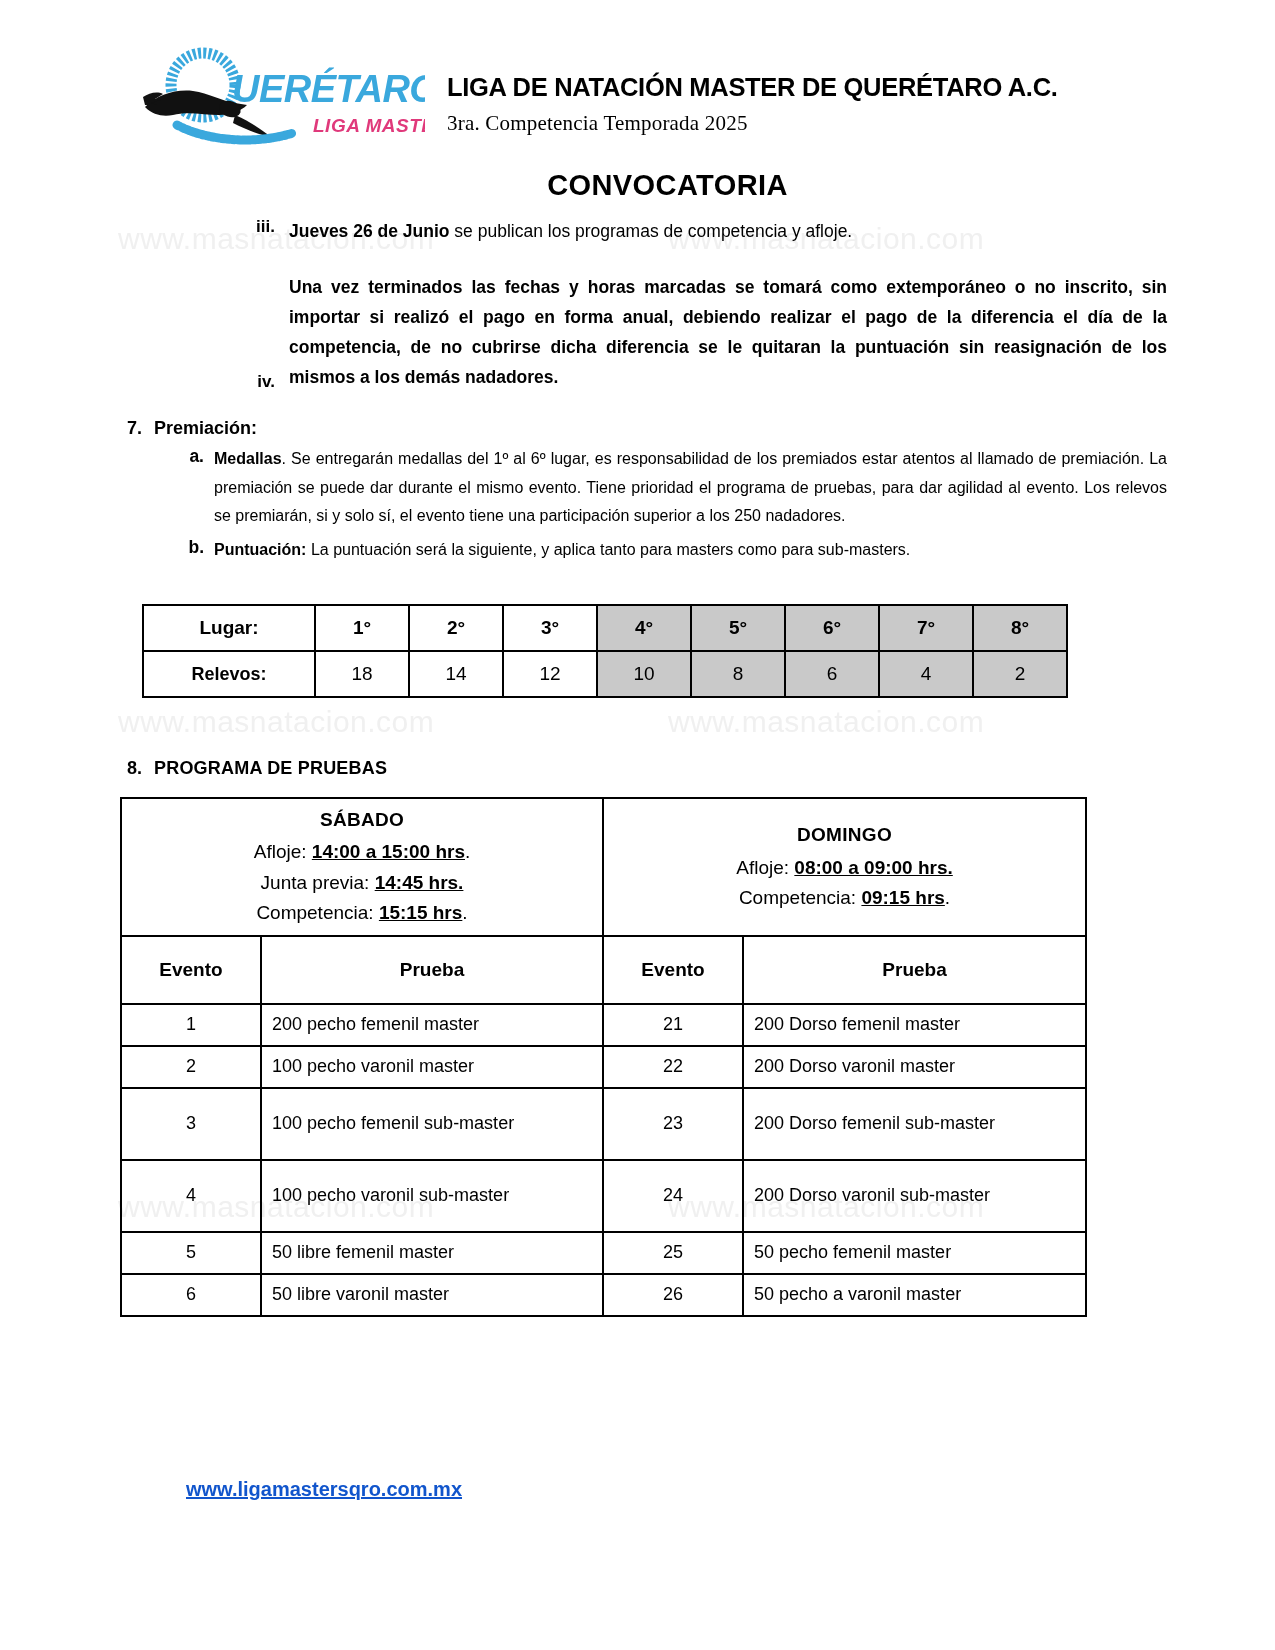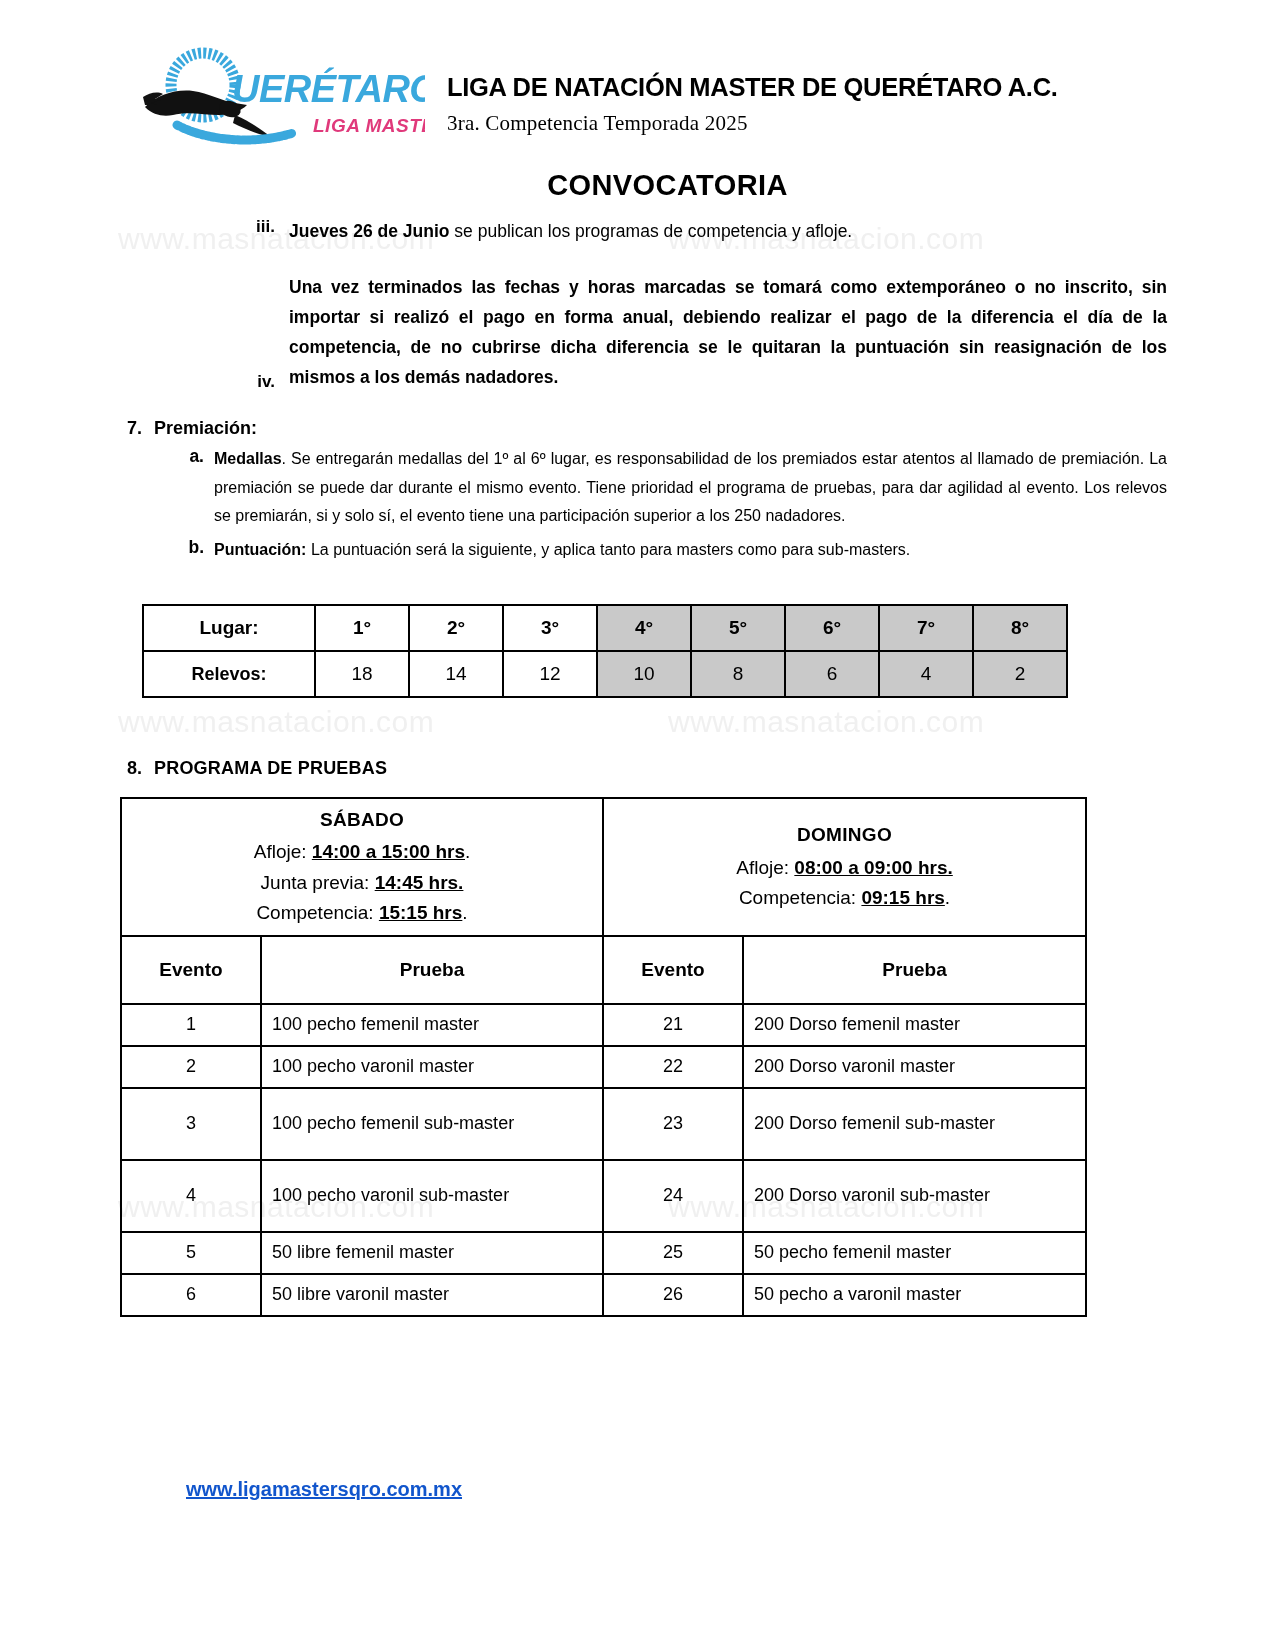--- a/index.html
+++ b/index.html
@@ -355,21 +355,21 @@
         </tr>
         <tr>
           <td class="colhead">Evento</td>
           <td class="colhead">Prueba</td>
           <td class="colhead">Evento</td>
           <td class="colhead">Prueba</td>
         </tr>
 
         <tr class="evrow">
           <td class="evnum">1</td>
-          <td class="prueba">100 pecho femenil master</td>
+          <td class="prueba">200 pecho femenil master</td>
           <td class="evnum">21</td>
           <td class="prueba">200 Dorso femenil master</td>
         </tr>
         <tr class="evrow">
           <td class="evnum">2</td>
           <td class="prueba">100 pecho varonil master</td>
           <td class="evnum">22</td>
           <td class="prueba">200 Dorso varonil master</td>
         </tr>
         <tr class="evrow tall">

